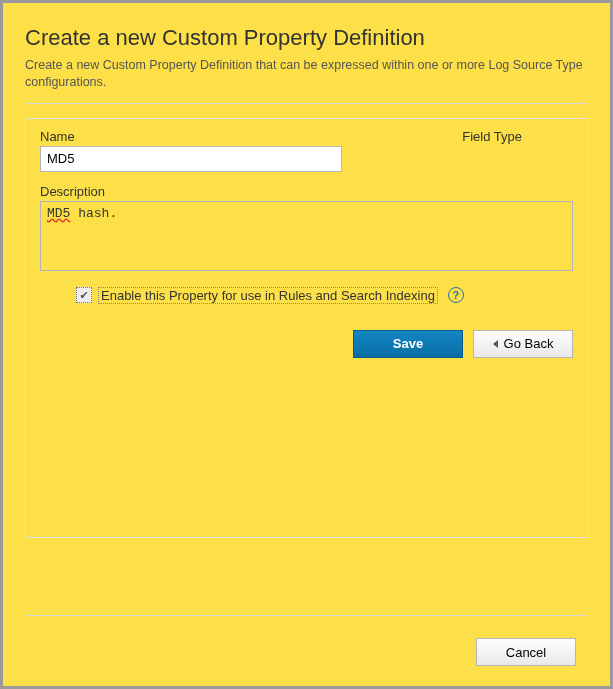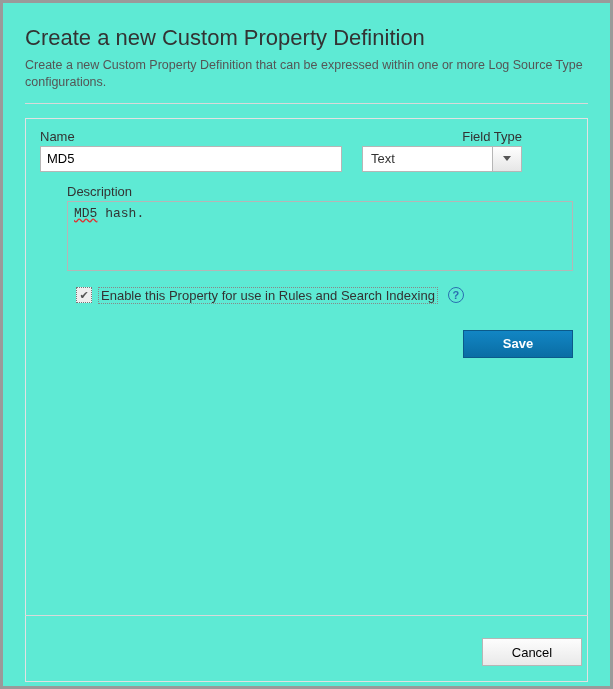--- a/index.html
+++ b/index.html
@@ -6,21 +6,21 @@
       margin: 0;
       background: #aaa;
       font-family: Arial, Helvetica, sans-serif;
       font-size: 13px;
       color: #333;
     }
     .modal {
       box-sizing: border-box;
       width: 613px;
       height: 689px;
-      background: #5eead4;
+      background: #fde047;
       border: 3px solid #9a9a9a;
       padding: 22px 22px 18px 22px;
       position: relative;
     }
     .title {
       font-size: 22px;
       font-weight: 400;
       color: #333;
       margin: 0 0 6px 0;
     }
@@ -40,21 +40,21 @@
       border-top: 1px solid #d9d9d9;
       margin: 0;
       position: absolute;
       left: 22px;
       right: 22px;
       bottom: 70px;
     }
     .panel {
       border: 1px solid #e2e2e2;
       padding: 10px 14px 16px 14px;
-      height: 564px;
+      height: 420px;
       box-sizing: border-box;
     }
     .row1 {
       display: flex;
       gap: 20px;
     }
     .field-name { flex: 0 0 302px; }
     .field-type { flex: 0 0 160px; text-align: right; }
     .lbl {
       display: block;
@@ -95,21 +95,20 @@
       cursor: pointer;
     }
     .caret-down {
       width: 0; height: 0;
       border-left: 4px solid transparent;
       border-right: 4px solid transparent;
       border-top: 5px solid #555;
     }
     .field-desc {
       margin-top: 12px;
-      margin-left: 27px;
     }
     .textarea {
       box-sizing: border-box;
       width: 100%;
       height: 70px;
       border: 1px solid #b6b6b6;
       padding: 4px 6px;
       font-family: Liberation Mono, monospace;
       font-size: 13px;
       resize: both;
@@ -183,21 +182,21 @@
       font-weight: bold;
     }
     .caret-left {
       width: 0; height: 0;
       border-top: 4px solid transparent;
       border-bottom: 4px solid transparent;
       border-right: 5px solid #555;
     }
     .footer {
       position: absolute;
-      right: 28px;
+      right: 34px;
       bottom: 20px;
     }
     .btn-cancel {
       height: 28px;
       min-width: 100px;
       border: 1px solid #b6b6b6;
       background: linear-gradient(#fdfdfd, #e9e9e9);
       font-size: 13px;
       cursor: pointer;
     }
@@ -215,43 +214,41 @@
 
     <div class="row1">
 
       <div class="field-name">
         <label class="lbl">Name</label>
         <input class="txt-input" type="text" value="MD5" style="">
       </div>
 
       <div class="field-type">
         <label class="lbl">Field Type</label>
-        <div class="select-wrap">
-          <div class="select-display">Text</div>
-          <div class="select-btn">
-            <span class="caret-down"></span>
-          </div>
-        </div>
       </div>
 
     </div>
 
     <div class="field-desc">
       <label class="lbl">Description</label>
       <div class="textarea" contenteditable="true" style=""><span class="spellerr">MD5</span><span> hash.</span></div>
     </div>
 
     <div class="opt-row">
       <span class="chk" role="checkbox" aria-checked="true"></span>
       <span class="opt-label">Enable this Property for use in Rules and Search Indexing</span>
       <span class="help-icon">?</span>
     </div>
 
     <div class="btn-row">
       <button class="btn btn-primary">Save</button>
+      <button class="btn">
+        <span class="caret-left"></span>
+        <span>Go Back</span>
+      </button>
     </div>
 
   </div>
 
   <hr class="hr-bottom">
 
   <div class="footer">
     <button class="btn-cancel">Cancel</button>
   </div>
 

